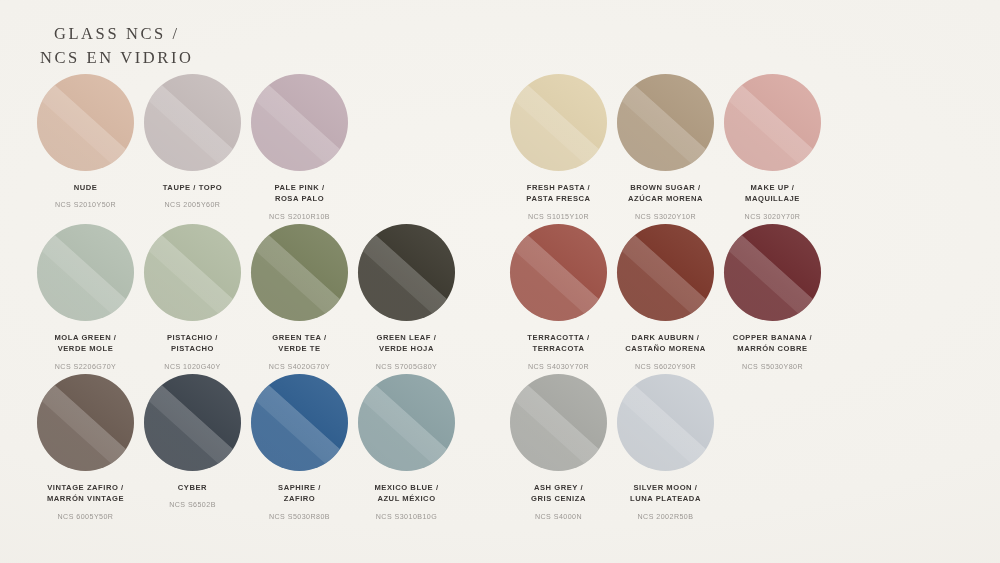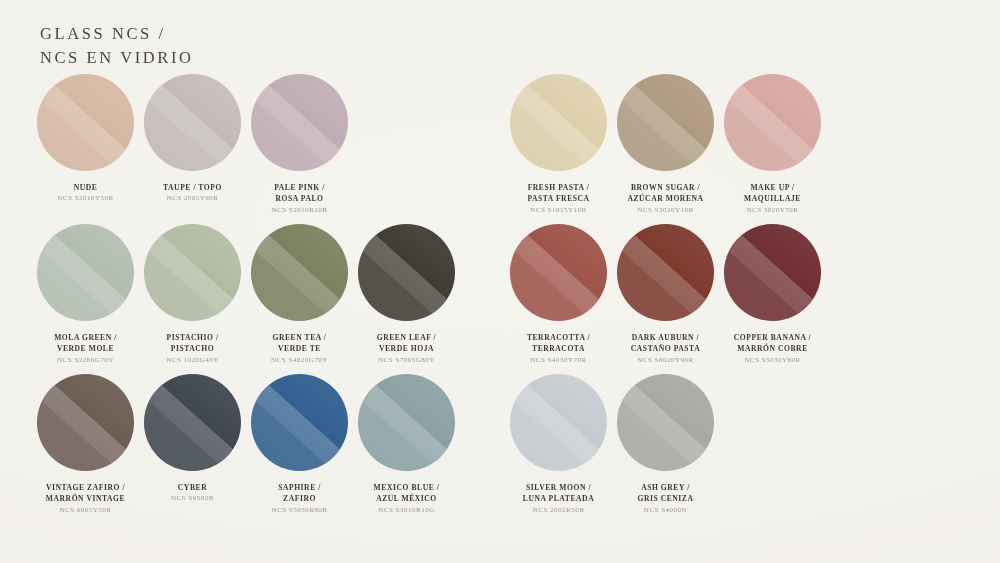--- a/index.html
+++ b/index.html
@@ -29,38 +29,38 @@
     top: 22px;
     line-height: 1.45;
   }
   .title-line {
     font-family: "Liberation Serif", "DejaVu Serif", serif;
     font-size: 16.5px;
     letter-spacing: 2.6px;
     color: #4a4643;
     white-space: nowrap;
     font-weight: 400;
+    text-align: center;
   }
 
   
   .grid {
     position: absolute;
     left: 0;
     top: 74px;
     width: 1000px;
   }
   .row {
     position: relative;
     height: 150px;
   }
   .group {
     position: absolute;
     top: 0;
     display: flex;
-    font-family: Liberation Serif, serif;
   }
   .group-left  { left: 32px; }
   .group-right { left: 505px; align-items: center; }
 
   .cell {
     width: 107px;
     display: flex;
     flex-direction: column;
     align-items: center;
   }
@@ -109,21 +109,21 @@
     font-weight: bold;
     letter-spacing: 0.55px;
     color: #3b3735;
     white-space: nowrap;
   }
   .code {
     font-size: 7.1px;
     letter-spacing: 0.45px;
     color: #9b9793;
     white-space: nowrap;
-    margin-top: 0;
+    margin-top: 7px;
   }
 </style>
 </head>
 <body>
 
 <div class="page">
 
   <div class="title-block">
     <div class="title-line">GLASS NCS /</div>
     <div class="title-line">NCS EN VIDRIO</div>
@@ -259,21 +259,21 @@
               <div class="code">NCS S4030Y70R</div>
             </div>
           </div>
           <div class="cell">
             <div class="swatch" style="background: rgb(124, 54, 41);">
               <div class="sheen"></div>
               <div class="glass"></div>
             </div>
             <div class="labels">
               <div class="name">DARK AUBURN /</div>
-              <div class="name">CASTAÑO PASTA</div>
+              <div class="name">CASTAÑO MORENA</div>
               <div class="code">NCS S6020Y90R</div>
             </div>
           </div>
           <div class="cell">
             <div class="swatch" style="background: rgb(109, 42, 46);">
               <div class="sheen"></div>
               <div class="glass"></div>
             </div>
             <div class="labels">
               <div class="name">COPPER BANANA /</div>
@@ -324,38 +324,38 @@
             </div>
             <div class="labels">
               <div class="name">MEXICO BLUE /</div>
               <div class="name">AZUL MÉXICO</div>
               <div class="code">NCS S3010B10G</div>
             </div>
           </div>
         </div>
       <div class="group group-right">
           <div class="cell">
+            <div class="swatch" style="background: rgb(169, 170, 165);">
+              <div class="sheen"></div>
+              <div class="glass"></div>
+            </div>
+            <div class="labels">
+              <div class="name">ASH GREY /</div>
+              <div class="name">GRIS CENIZA</div>
+              <div class="code">NCS S4000N</div>
+            </div>
+          </div>
+          <div class="cell">
             <div class="swatch" style="background: rgb(201, 206, 212);">
               <div class="sheen"></div>
               <div class="glass"></div>
             </div>
             <div class="labels">
               <div class="name">SILVER MOON /</div>
               <div class="name">LUNA PLATEADA</div>
               <div class="code">NCS 2002R50B</div>
             </div>
           </div>
-          <div class="cell">
-            <div class="swatch" style="background: rgb(169, 170, 165);">
-              <div class="sheen"></div>
-              <div class="glass"></div>
-            </div>
-            <div class="labels">
-              <div class="name">ASH GREY /</div>
-              <div class="name">GRIS CENIZA</div>
-              <div class="code">NCS S4000N</div>
-            </div>
-          </div>
         </div>
     </div>
   </div>
 
 </div>
 
 </body></html>

